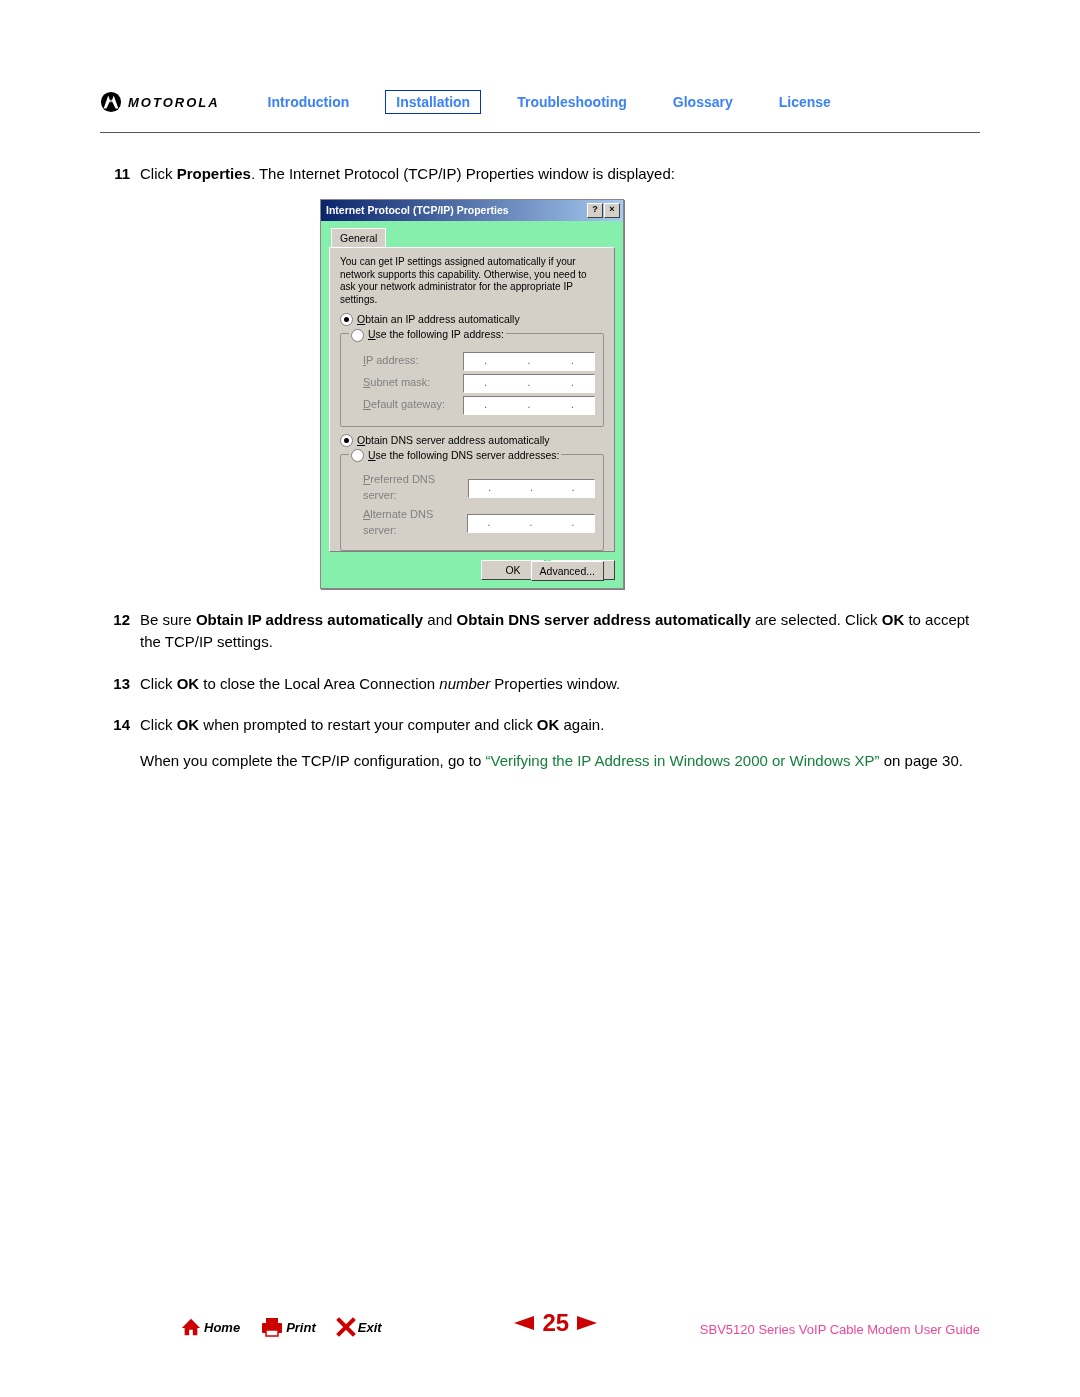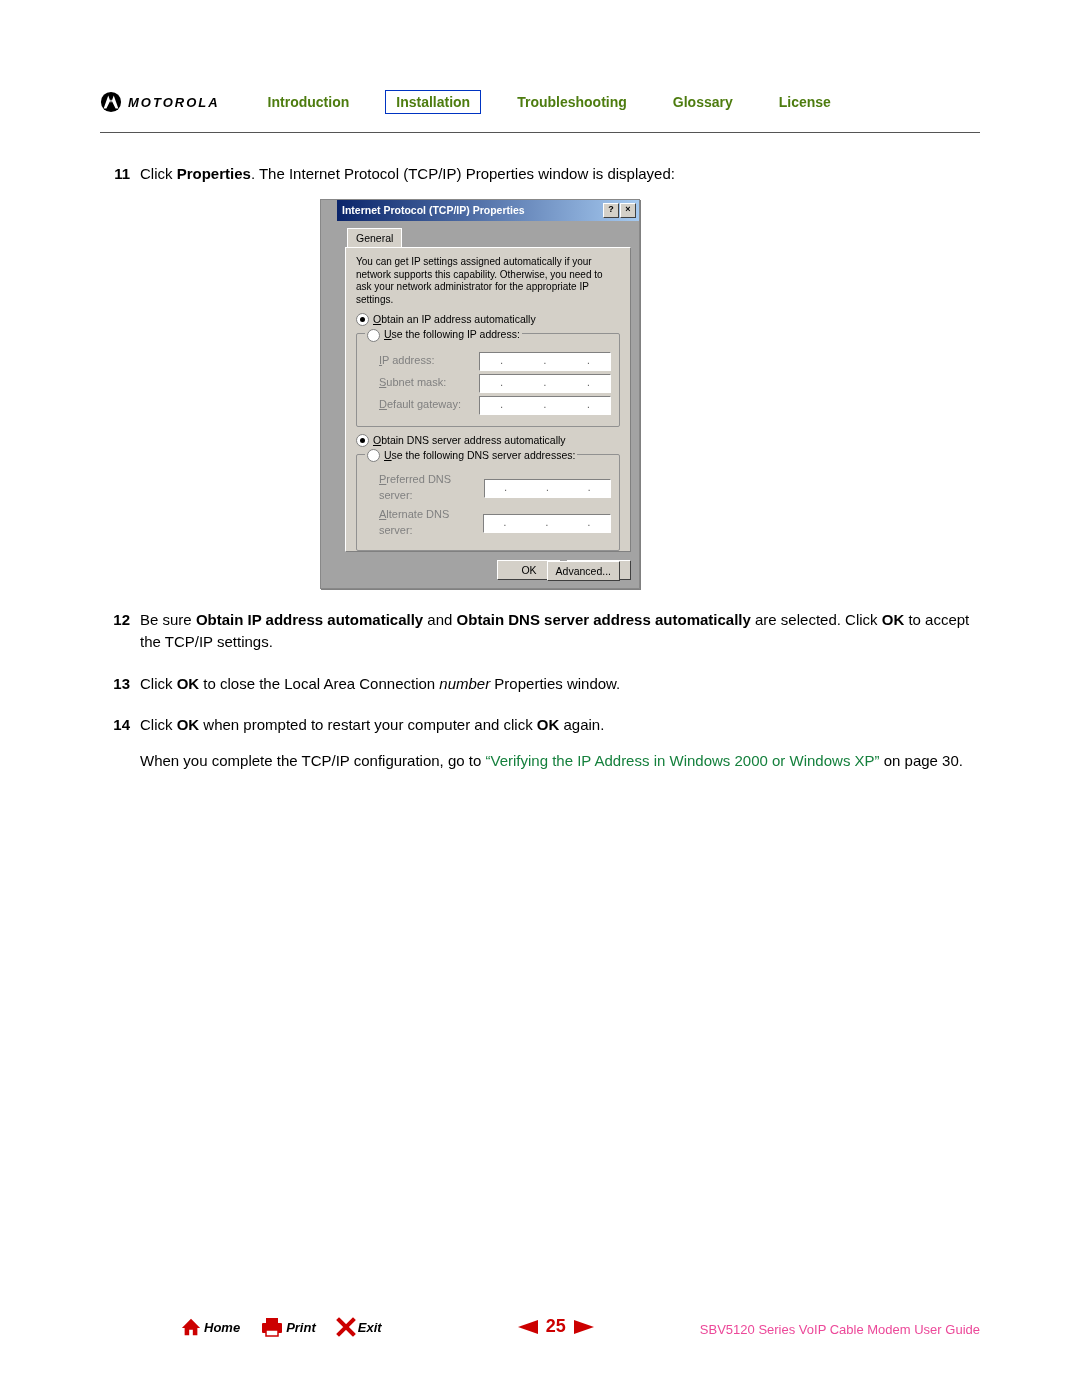--- a/index.html
+++ b/index.html
@@ -35,21 +35,21 @@
   }
   .logo-text {
     font-family: Arial, sans-serif;
     font-weight: bold;
     font-style: italic;
     letter-spacing: 2px;
     font-size: 13px;
     color: #000;
   }
   .nav-link {
-    color: #4d7c0f;
+    color: #3b82f6;
     font-weight: bold;
     font-size: 14px;
     text-decoration: none;
     padding: 3px 10px;
     margin: 0 8px;
     cursor: pointer;
   }
   .nav-link.current {
     border: 1px solid #0034c2;
   }
@@ -75,25 +75,24 @@
   }
   .b { font-weight: bold; }
   .i { font-style: italic; }
   .link-blue { color: #15803d; }
   .dialog-wrap {
     margin: 10px 0 18px 220px;
   }
   .dialog {
     width: 302px;
     border: 1px solid #888;
-    background: #a3a3a3;
+    background: #86efac;
     font-size: 10.5px;
     font-family: "Tahoma", Arial, sans-serif;
     box-shadow: 1px 1px 0 #808080;
-    padding-left: 16px;
   }
   .titlebar {
     background: linear-gradient(to right, #0a246a, #a6caf0);
     color: #fff;
     font-weight: bold;
     padding: 3px 3px 3px 5px;
     display: flex;
     justify-content: space-between;
     align-items: center;
     font-size: 10.5px;
@@ -256,21 +255,21 @@
     font-size: 13px;
     color: #000;
   }
   .footer-center {
     display: flex;
     align-items: center;
     gap: 8px;
     margin-left: 30px;
     font-weight: bold;
     color: #c00;
-    font-size: 18px;
+    font-size: 24px;
   }
   .arrow {
     cursor: pointer;
   }
   .footer-right {
     font-size: 13px;
     color: #ec4899;
   }
   .para {
     margin-left: 40px;

